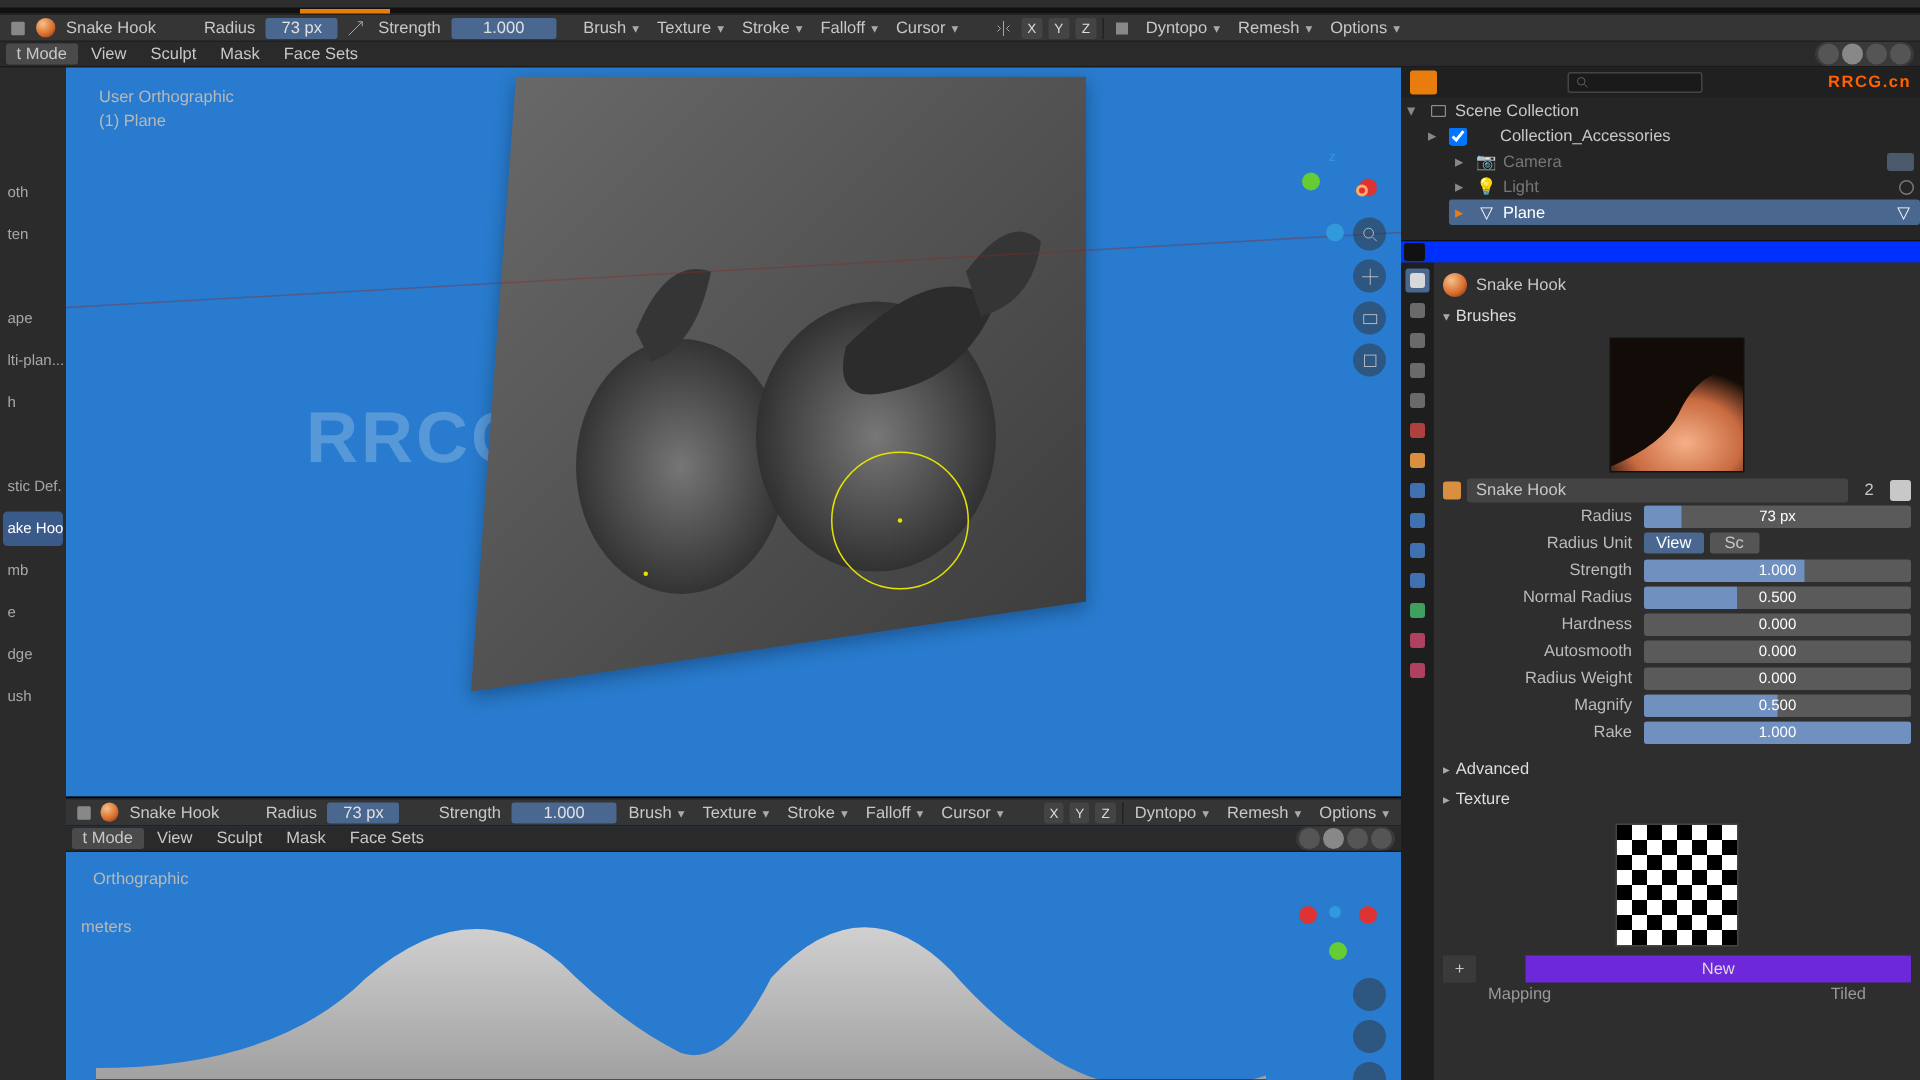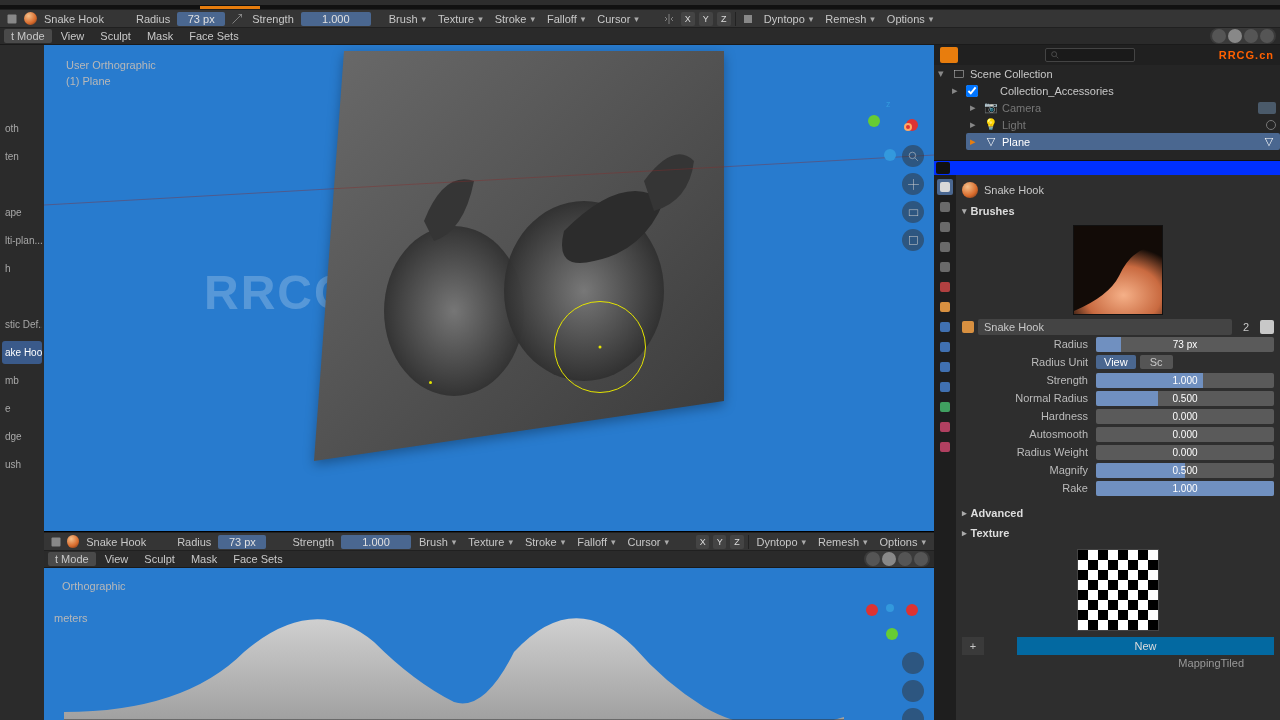--- a/index.html
+++ b/index.html
@@ -78,21 +78,21 @@
 #props { flex:1; display:grid; grid-template-columns:22px 1fr; overflow:hidden; }
 #prop-tabs { background:#1e1e1e; display:flex; flex-direction:column; gap:4px; padding-top:4px; align-items:center; }
 #prop-tabs .ptab { width:16px; height:16px; border-radius:2px; display:flex; align-items:center; justify-content:center; }
 #prop-tabs .ptab.active { background:#4a6790; }
 #prop-tabs .ptab span { width:10px; height:10px; border-radius:2px; }
 
 #prop-body { background:#2e2e2e; overflow:hidden; padding:4px 6px; }
 .prop-header { display:flex; align-items:center; gap:6px; height:22px; }
 .prop-header .bicon { width:16px; height:16px; border-radius:50%; background:radial-gradient(circle at 35% 30%,#f5c08a 0%,#d86a2b 60%,#552c18 100%); }
 
-.panel-title { display:flex; align-items:center; gap:4px; padding:4px 0; color:#ddd;font-weight:bold; }
+.panel-title { display:flex; align-items:center; gap:4px; padding:4px 0; color:#ddd; }
 .panel-title::before { content:"▾"; font-size:9px; color:#aaa; }
 .panel-title.collapsed::before { content:"▸"; }
 
 .brush-preview { width:90px; height:90px; margin:4px auto; background:linear-gradient(135deg,#120b07 0%,#1a120c 100%); border:1px solid #111; position:relative; overflow:hidden; }
 
 .brush-name-row { display:flex; align-items:center; gap:4px; }
 .brush-name-row .fld { flex:1; background:#444; padding:2px 6px; border-radius:2px; }
 .brush-name-row .count { width:20px; text-align:center; }
 .brush-name-row .chk { width:14px; height:14px; background:#c8c8c8; border-radius:2px; }
 
@@ -102,21 +102,21 @@
 .setting-row .slider .fill { position:absolute; left:0; top:0; bottom:0; background:#7090c0; }
 .setting-row .slider .val { position:absolute; width:100%; text-align:center; color:#fff; line-height:15px; font-size:10px; }
 .setting-row .toggle { padding:1px 8px; background:#4a6790; border-radius:2px; color:#fff; }
 .setting-row .btn2 { padding:1px 10px; background:#555; border-radius:2px; }
 
 .texture-preview { width:82px; height:82px; margin:6px auto; border:1px solid #444; background:
   repeating-conic-gradient(#fff 0 90deg,#000 0 180deg) 0 0/20px 20px; }
 
 .new-btn-row { display:flex; height:18px; }
 .new-btn-row .plus { width:22px; background:#3a3a3a; display:flex; align-items:center; justify-content:center; }
-.new-btn-row .newb { flex:1; background:#0369a1; display:flex; align-items:center; justify-content:center; color:#ddd;margin-left:33px; }
+.new-btn-row .newb { flex:1; background:#6d28d9; display:flex; align-items:center; justify-content:center; color:#ddd;margin-left:33px; }
 
 .watermark { position:absolute; pointer-events:none; opacity:.22; color:#fff; font-size:48px; font-weight:600; letter-spacing:2px; display:flex; align-items:center; gap:6px; }
 
 </style>
 </head>
 <body>
 
 <div id="topmenu"></div>
 <div id="top-tabs">
     <div class="active-band"></div>
@@ -573,21 +573,21 @@
 
         <div class="panel-title collapsed" style="margin-top:6px">Advanced</div>
         <div class="panel-title collapsed">Texture</div>
 
         <div class="texture-preview"></div>
 
         <div class="new-btn-row">
           <div class="plus">+</div>
           <div class="newb">New</div>
         </div>
-        <div style="display:flex;justify-content:flex-end;padding:2px 30px 0;color:#999">
+        <div style="display:flex;justify-content:space-between;padding:2px 30px 0;color:#999">
           <span>Mapping</span>
           <span>Tiled</span>
         </div>
       </div>
     </div>
   </div>
 
 </div>
 
 </body></html>

